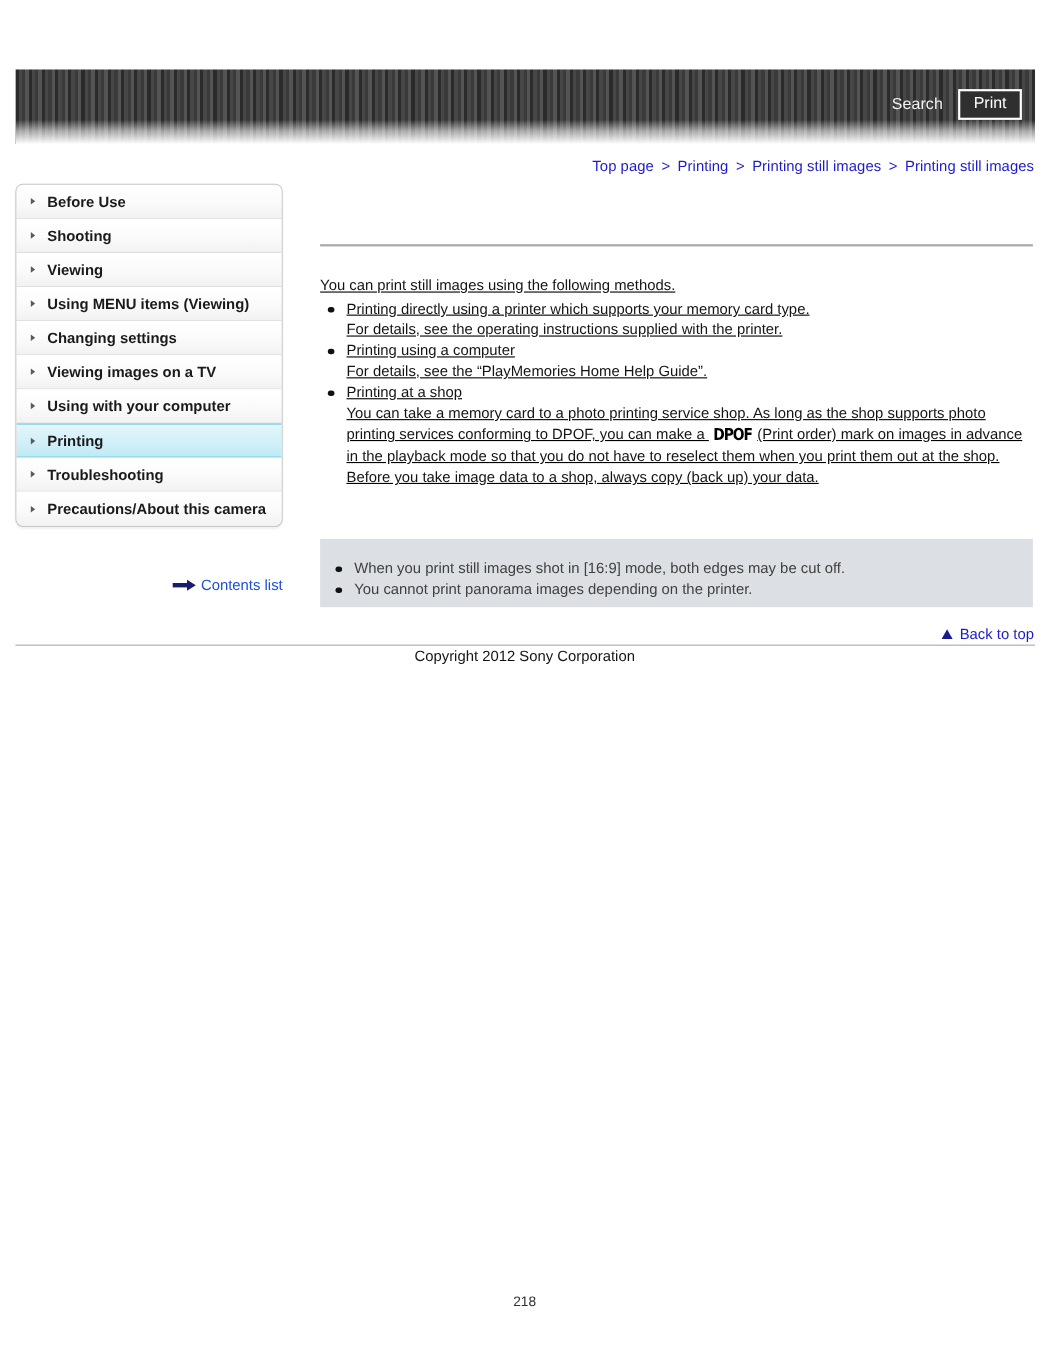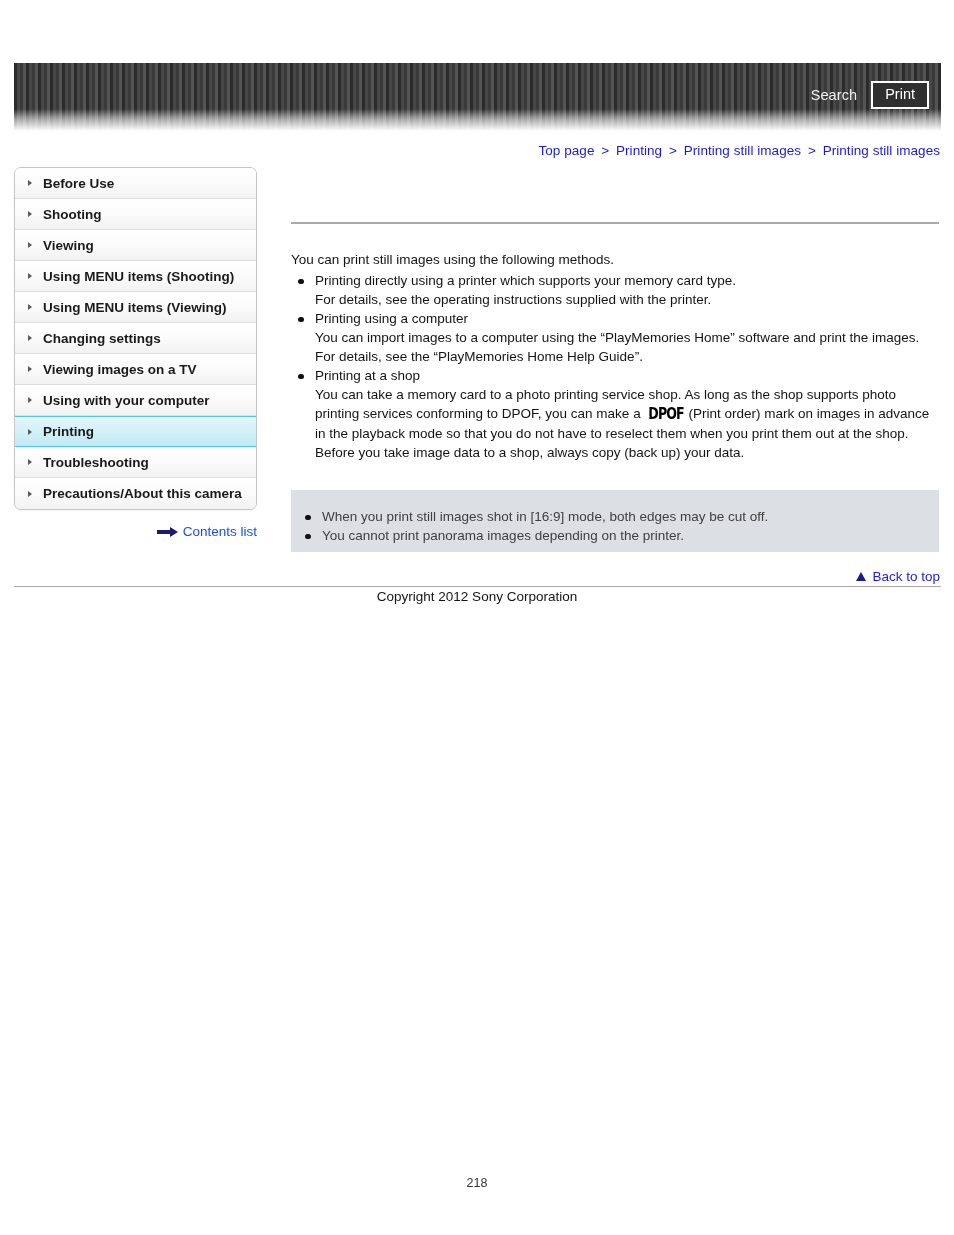--- a/index.html
+++ b/index.html
@@ -162,20 +162,21 @@
     font-size: 13.5px;
     white-space: nowrap;
   }
 
   
   #main {
     position: absolute;
     left: 291px;
     top: 222px;
     width: 648px;
+    text-decoration: underline;
   }
   #content-rule {
     height: 2px;
     background: #a9a9a9;
     margin-bottom: 26px;
   }
   #intro-line {
     font-size: 13.5px;
     line-height: 19px;
     color: #141414;
@@ -332,24 +333,20 @@
     <span class="nav-arrow"></span>
     <span class="nav-label">Before Use</span>
   </div>
   <div class="nav-item">
     <span class="nav-arrow"></span>
     <span class="nav-label">Shooting</span>
   </div>
   <div class="nav-item">
     <span class="nav-arrow"></span>
     <span class="nav-label">Viewing</span>
-  </div>
-  <div class="nav-item">
-    <span class="nav-arrow"></span>
-    <span class="nav-label">Using MENU items (Shooting)</span>
   </div>
   <div class="nav-item">
     <span class="nav-arrow"></span>
     <span class="nav-label">Using MENU items (Viewing)</span>
   </div>
   <div class="nav-item">
     <span class="nav-arrow"></span>
     <span class="nav-label">Changing settings</span>
   </div>
   <div class="nav-item">
@@ -386,21 +383,20 @@
   <div id="content-rule"></div>
   <div id="intro-line">You can print still images using the following methods.</div>
   <ul class="method-list">
     <li>
       <span>Printing directly using a printer which supports your memory card type.</span>
     </li>
     <div class="sub-line">For details, see the operating instructions supplied with the printer.</div>
     <li>
       <span>Printing using a computer</span>
     </li>
-    <div class="sub-line">You can import images to a computer using the “PlayMemories Home” software and print the images.</div>
     <div class="sub-line">For details, see the “PlayMemories Home Help Guide”.</div>
     <li>
       <span>Printing at a shop</span>
     </li>
     <div class="sub-line"><span>You can take a memory card to a photo printing service shop. As long as the shop supports photo printing services conforming to DPOF, you can make a </span><span class="dpof-logo">DPOF</span><span>(Print order) mark on images in advance in the playback mode so that you do not have to reselect them when you print them out at the shop. Before you take image data to a shop, always copy (back up) your data.</span></div>
   </ul>
 </main>
 
 <section id="notes-box">
   <ul class="note-list">

